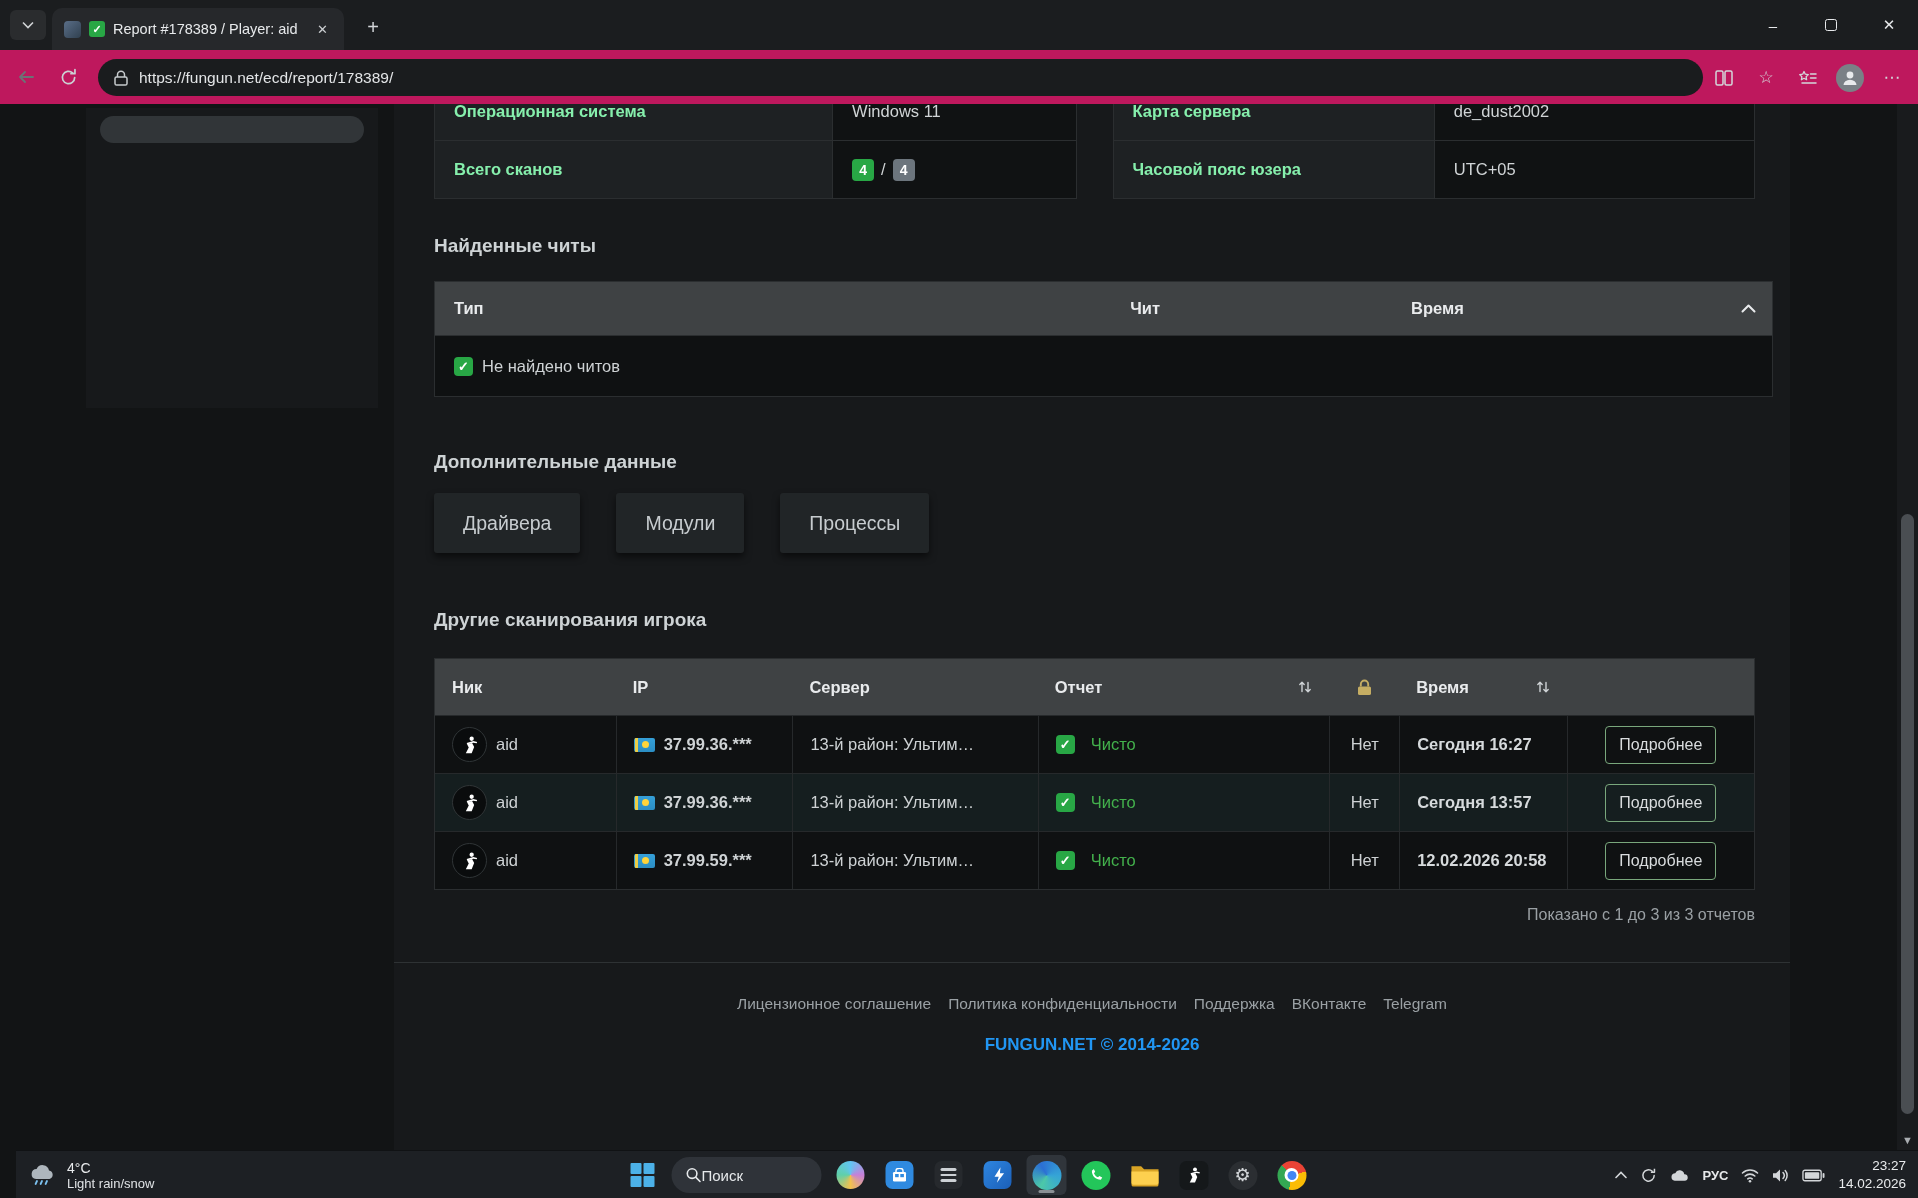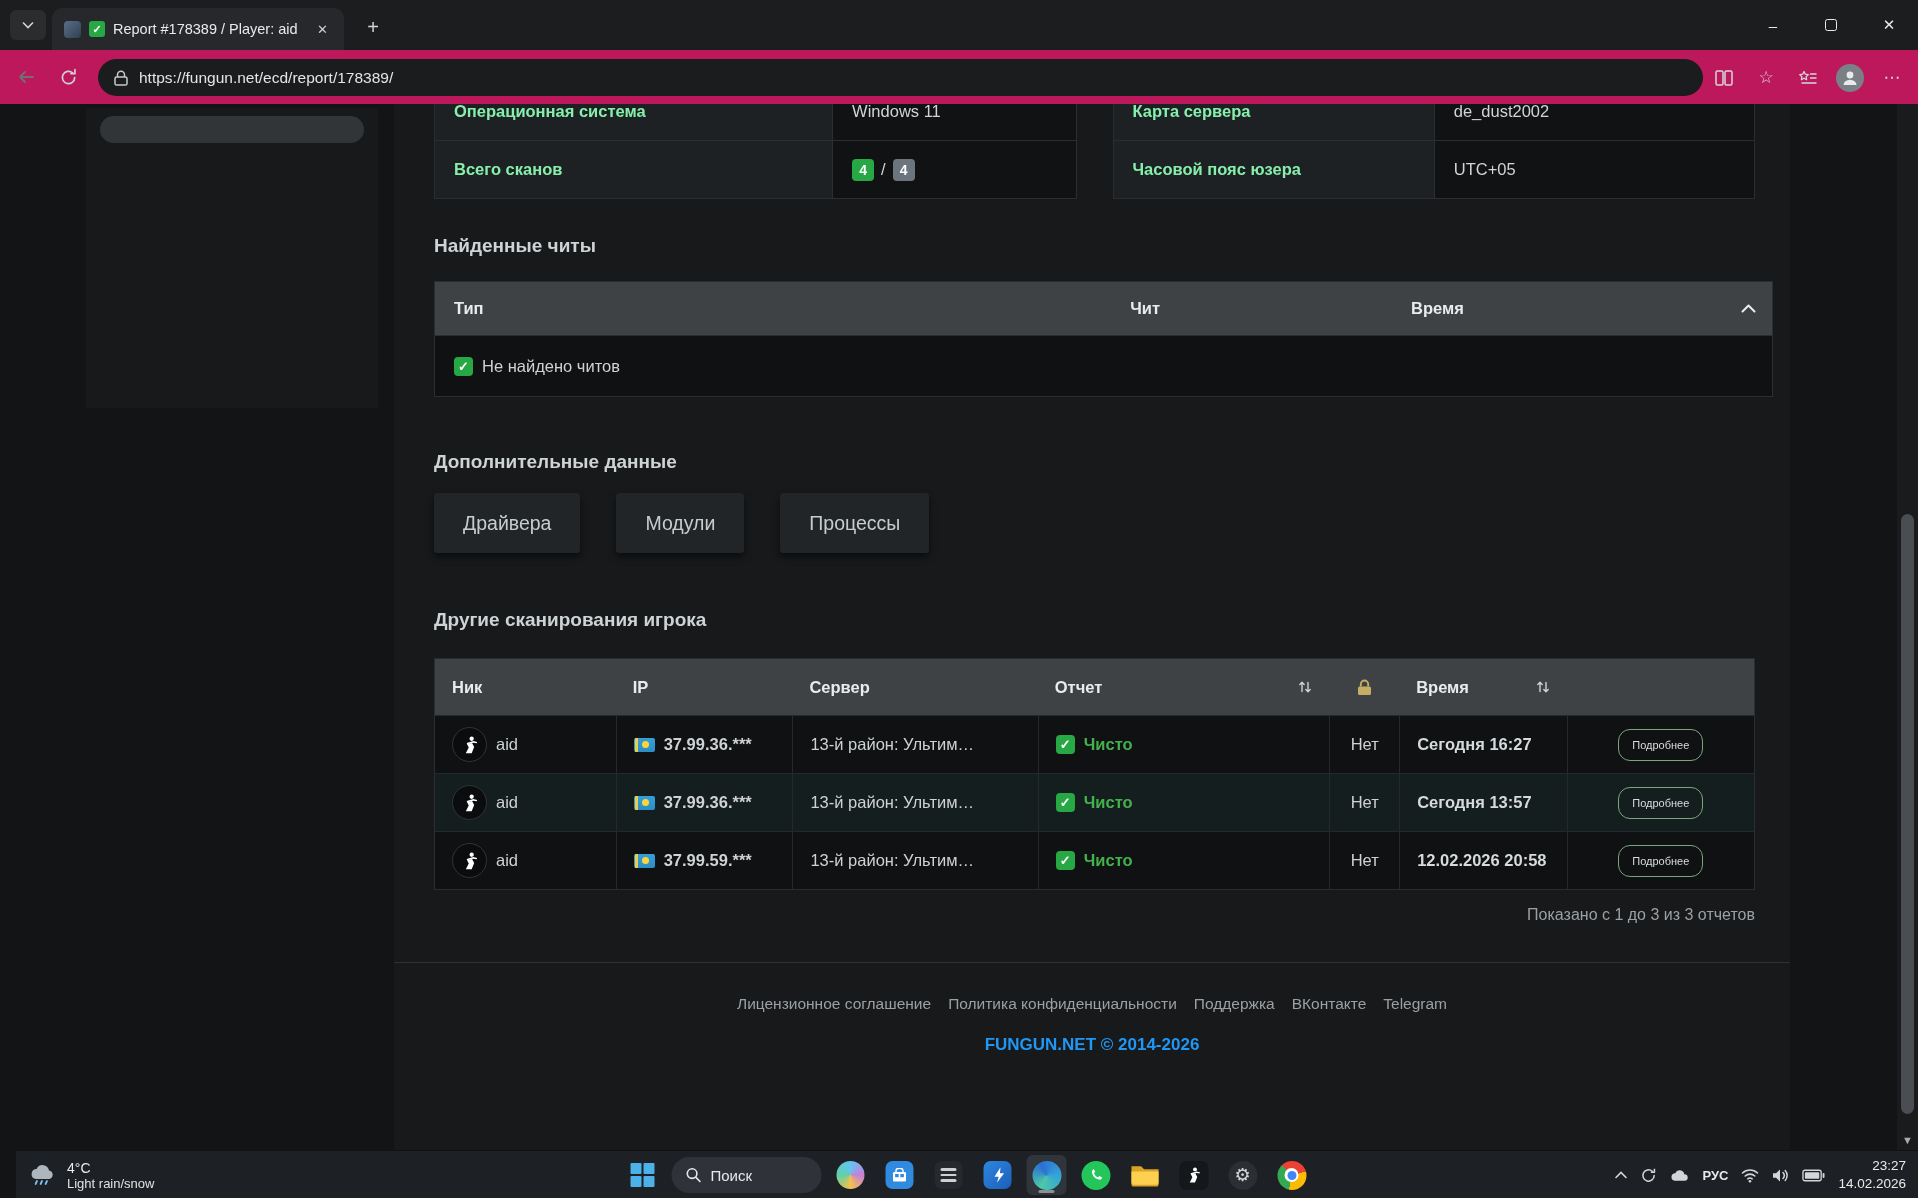--- a/index.html
+++ b/index.html
@@ -78,25 +78,25 @@
   .scan-row { height:58px; background:#0f1112; border-top:1px solid #26292b; align-items:center; color:#ced2d4; font-size:16.5px; }
   .scan-row.alt { background:#151e1f; }
   .scan-row > div { height:100%; display:flex; align-items:center; gap:9px; padding:0 17px; border-left:1px solid #26292b; overflow:hidden; }
   .scan-row > div:first-child { border-left:none; }
   .avatar { width:35px; height:35px; border-radius:50%; background:#0a0c0d; border:1px solid #303537; display:flex; align-items:center; justify-content:center; flex:0 0 auto; }
   .flag { width:21px; height:14px; border-radius:2px; background:linear-gradient(#35a0d8,#2b8ec4); position:relative; overflow:hidden; flex:0 0 auto; }
   .flag::before { content:""; position:absolute; left:1.5px; top:0; bottom:0; width:2.5px; background:#ffd43a; opacity:.9; }
   .flag::after { content:""; position:absolute; left:8px; top:3.5px; width:7px; height:7px; background:#ffd43a; border-radius:50%; }
   .ip-text { font-weight:bold; color:#cfd3d5; }
   .server-text { white-space:nowrap; overflow:hidden; text-overflow:ellipsis; }
-  .clean-text { color:#43b14c; font-weight:bold; }
+  .clean-text { color:#43b14c; font-weight:normal;margin-left:7px; }
   .secure-cell { justify-content:center; }
   .time-cell { font-weight:bold; color:#d6dadc; }
   .action-cell { justify-content:center; }
-  .btn-outline { background:transparent; border:1px solid #79a77c; color:#d9dcde; font-size:11px; padding:9px 13px; border-radius:12px; font-family:inherit; cursor:pointer; white-space:nowrap; }
+  .btn-outline { background:transparent; border:1px solid #79a77c; color:#d9dcde; font-size:16px; padding:9px 13px; border-radius:4px; font-family:inherit; cursor:pointer; white-space:nowrap; }
 
   .summary { margin:16px 35px 0 40px; text-align:right; color:#9aa0a4; font-size:16px; }
   .divider { margin-top:38px; border-top:1px solid #2e3234; }
   .footer-links { margin-top:32px; display:flex; justify-content:center; gap:17px; }
   .footer-links span { color:#9aa0a4; font-size:15.5px; cursor:pointer; }
   .copyright { margin-top:22px; text-align:center; color:#2196f3; font-weight:bold; font-size:17px; }
 
   
   .scrollbar { position:absolute; top:104px; bottom:48px; right:0; width:21px; background:#191b1d; }
   .scroll-thumb { position:absolute; left:4px; width:13px; top:410px; height:600px; background:#4a4e52; border-radius:7px; cursor:pointer; }
@@ -106,21 +106,21 @@
   .taskbar { position:absolute; left:16px; right:0; bottom:0; height:48px; background:#1d2024; border-top:1px solid #101214; }
   .weather { position:absolute; left:12px; top:0; height:48px; display:flex; align-items:center; gap:9px; cursor:pointer; }
   .weather-temp { font-size:14px; color:#e9ebed; }
   .weather-desc { font-size:13px; color:#dfe2e5; }
   .tb-center { position:absolute; left:50%; top:0; height:48px; transform:translateX(-50%); display:flex; align-items:center; gap:9px; }
   .tb-icon { position:relative; width:40px; height:40px; display:flex; align-items:center; justify-content:center; border-radius:6px; cursor:pointer; }
   .tb-icon.active-app { background:#30353b; }
   .tb-icon.active-app::after { content:""; position:absolute; bottom:2px; left:50%; transform:translateX(-50%); width:16px; height:3px; border-radius:2px; background:#8b9095; }
   .start-grid { width:24px; height:24px; display:grid; grid-template-columns:1fr 1fr; grid-template-rows:1fr 1fr; gap:2.5px; }
   .start-grid span { background:#4cb1e8; border-radius:1px; }
-  .search-pill { height:36px; width:150px; background:#2f3339; border-radius:18px; display:flex; align-items:center; gap:9px; padding:0 14px; color:#e6e9eb; font-size:15px; cursor:pointer; }
+  .search-pill { height:36px; width:150px; background:#2f3339; border-radius:18px; display:flex; align-items:center; gap:0; padding:0 14px; color:#e6e9eb; font-size:15px; cursor:pointer; }
   .icon-circle { border-radius:50%; display:flex; align-items:center; justify-content:center; }
   .copilot { width:28px; height:28px; background:conic-gradient(#62c5f2,#c77fd8,#f2c14e,#5fd0a9,#62c5f2); }
   .store { width:28px; height:28px; border-radius:7px; background:#2f8ae0; display:flex; align-items:center; justify-content:center; }
   .dark-app { width:28px; height:28px; border-radius:7px; background:#26292d; display:flex; flex-direction:column; justify-content:center; gap:3px; padding:0 6px; }
   .dark-app i { display:block; height:2.5px; background:#cdd1d5; border-radius:2px; }
   .blue-app { width:28px; height:28px; border-radius:7px; background:linear-gradient(135deg,#2e86e0,#1b5fb8); display:flex; align-items:center; justify-content:center; }
   .edge { width:29px; height:29px; background:conic-gradient(from 210deg,#4cc8a8,#2b6fd4,#35a4d6,#4cc8a8); }
   .wa { width:29px; height:29px; background:#23c65a; }
   .cs2 { width:29px; height:29px; border-radius:7px; background:#15181a; display:flex; align-items:center; justify-content:center; }
   .round-app { width:29px; height:29px; background:#2b2e32; color:#d4d7da; font-size:18px; }

